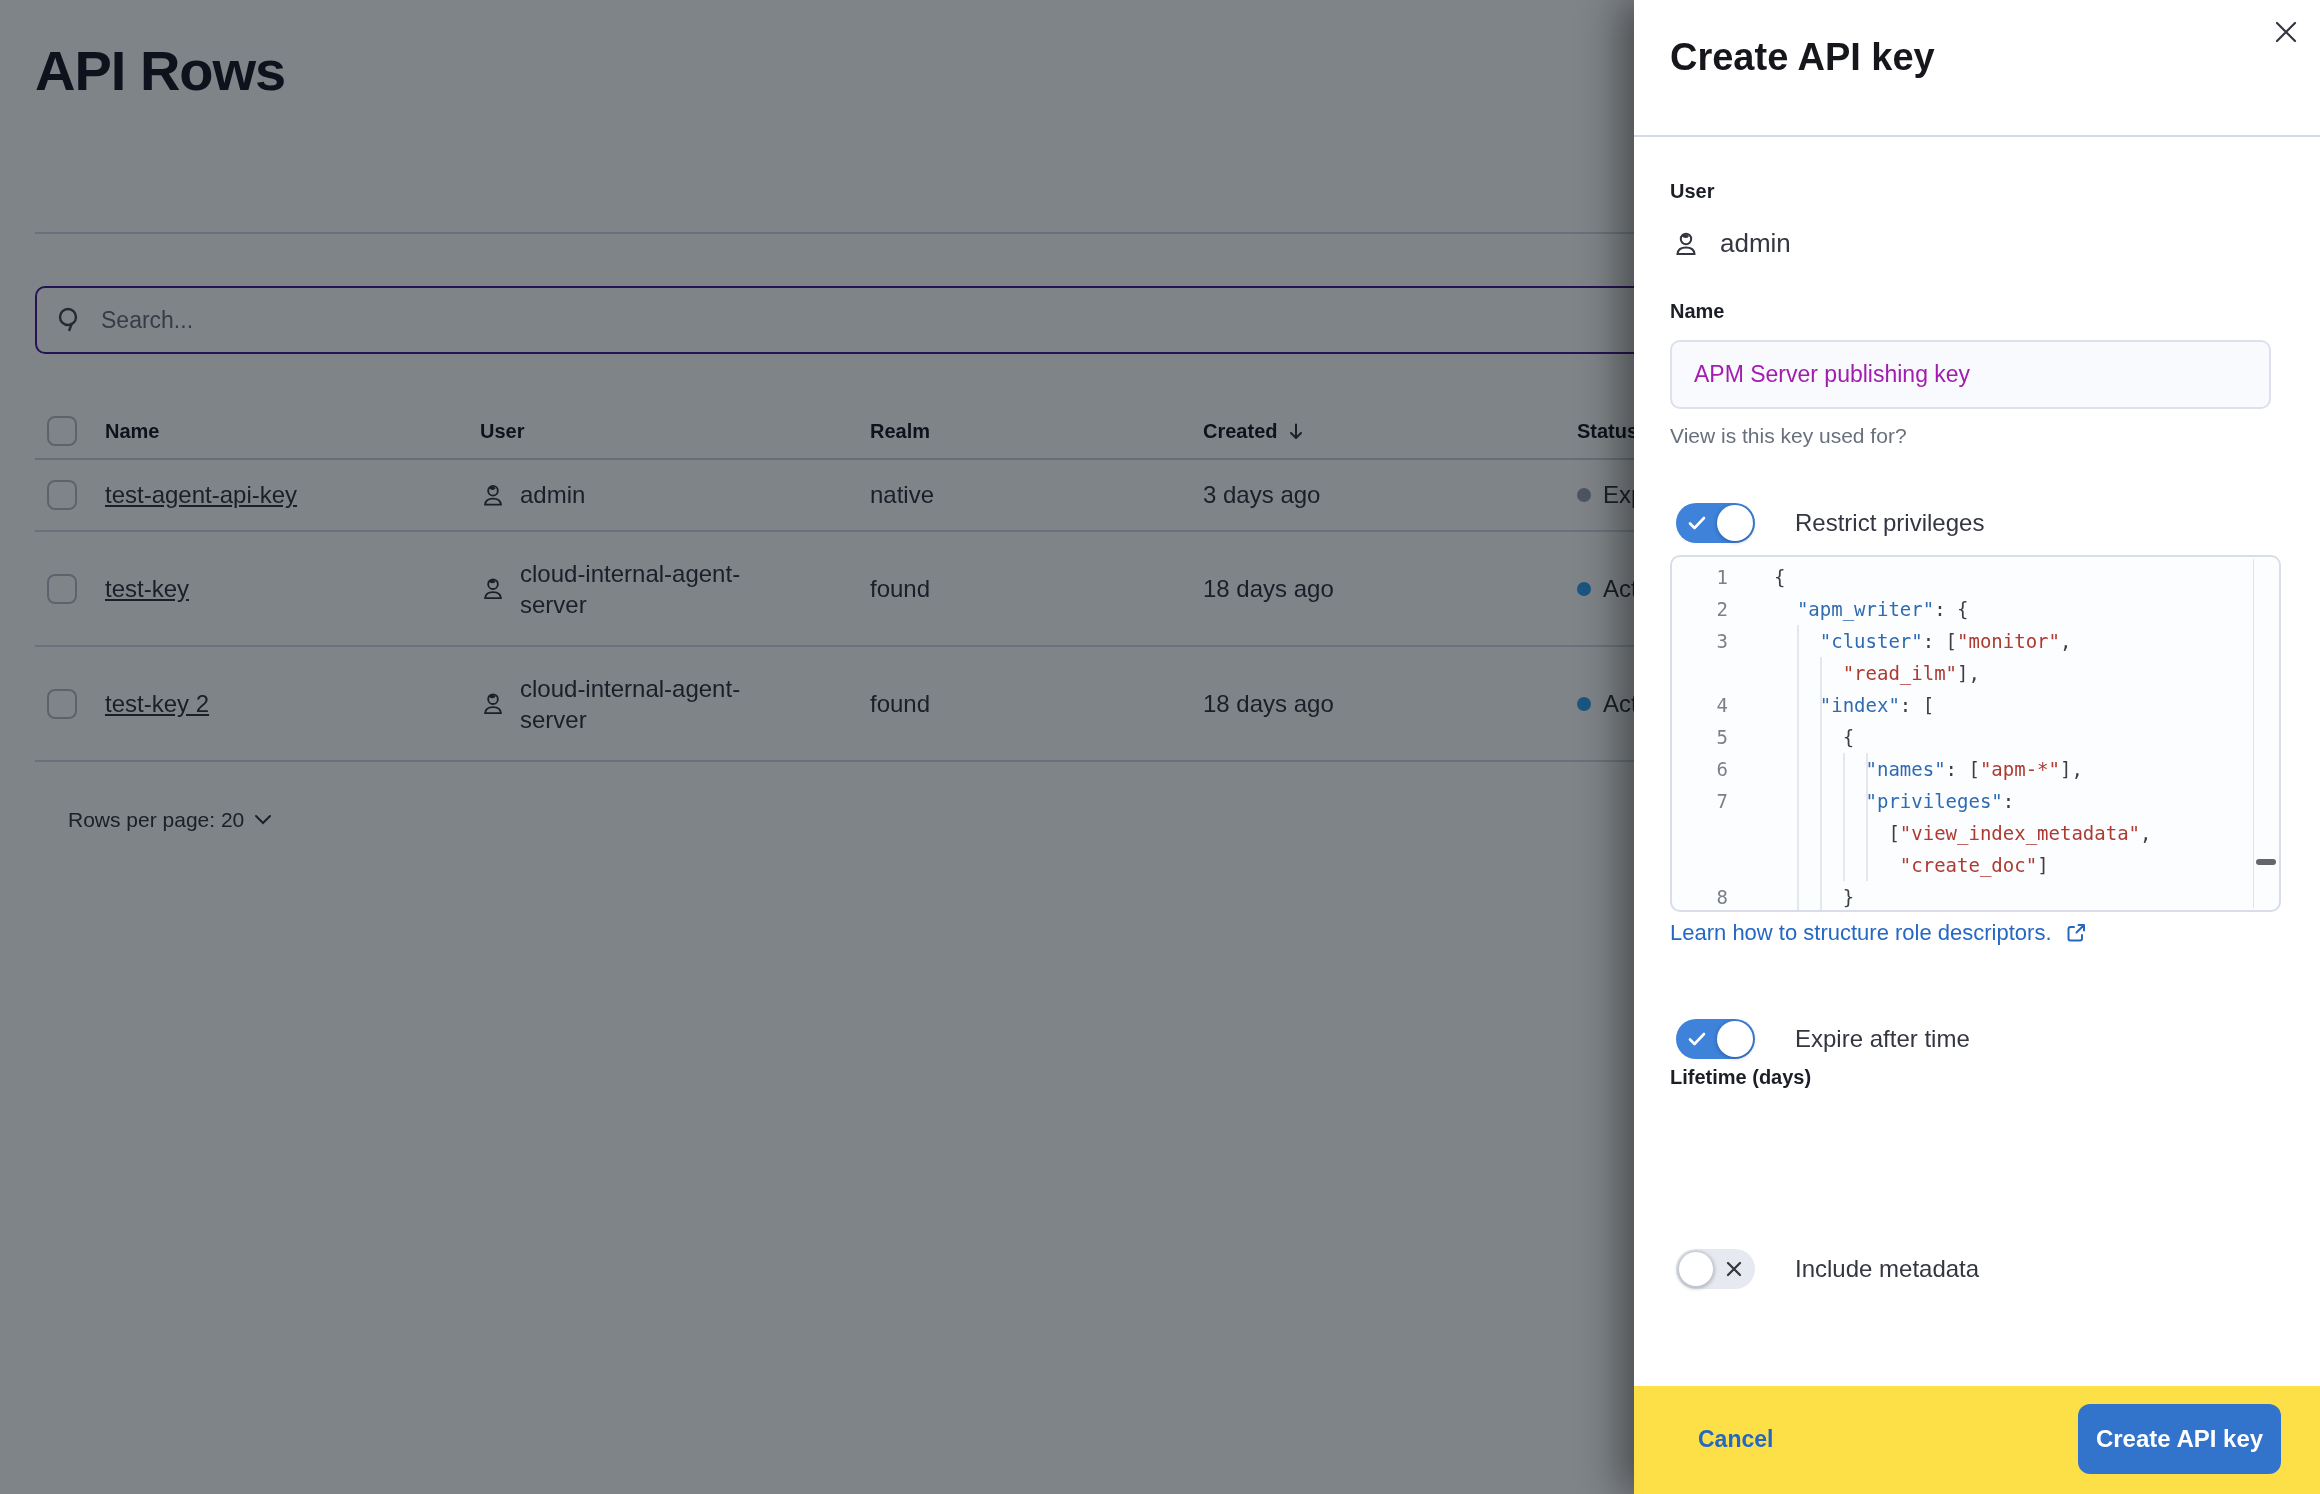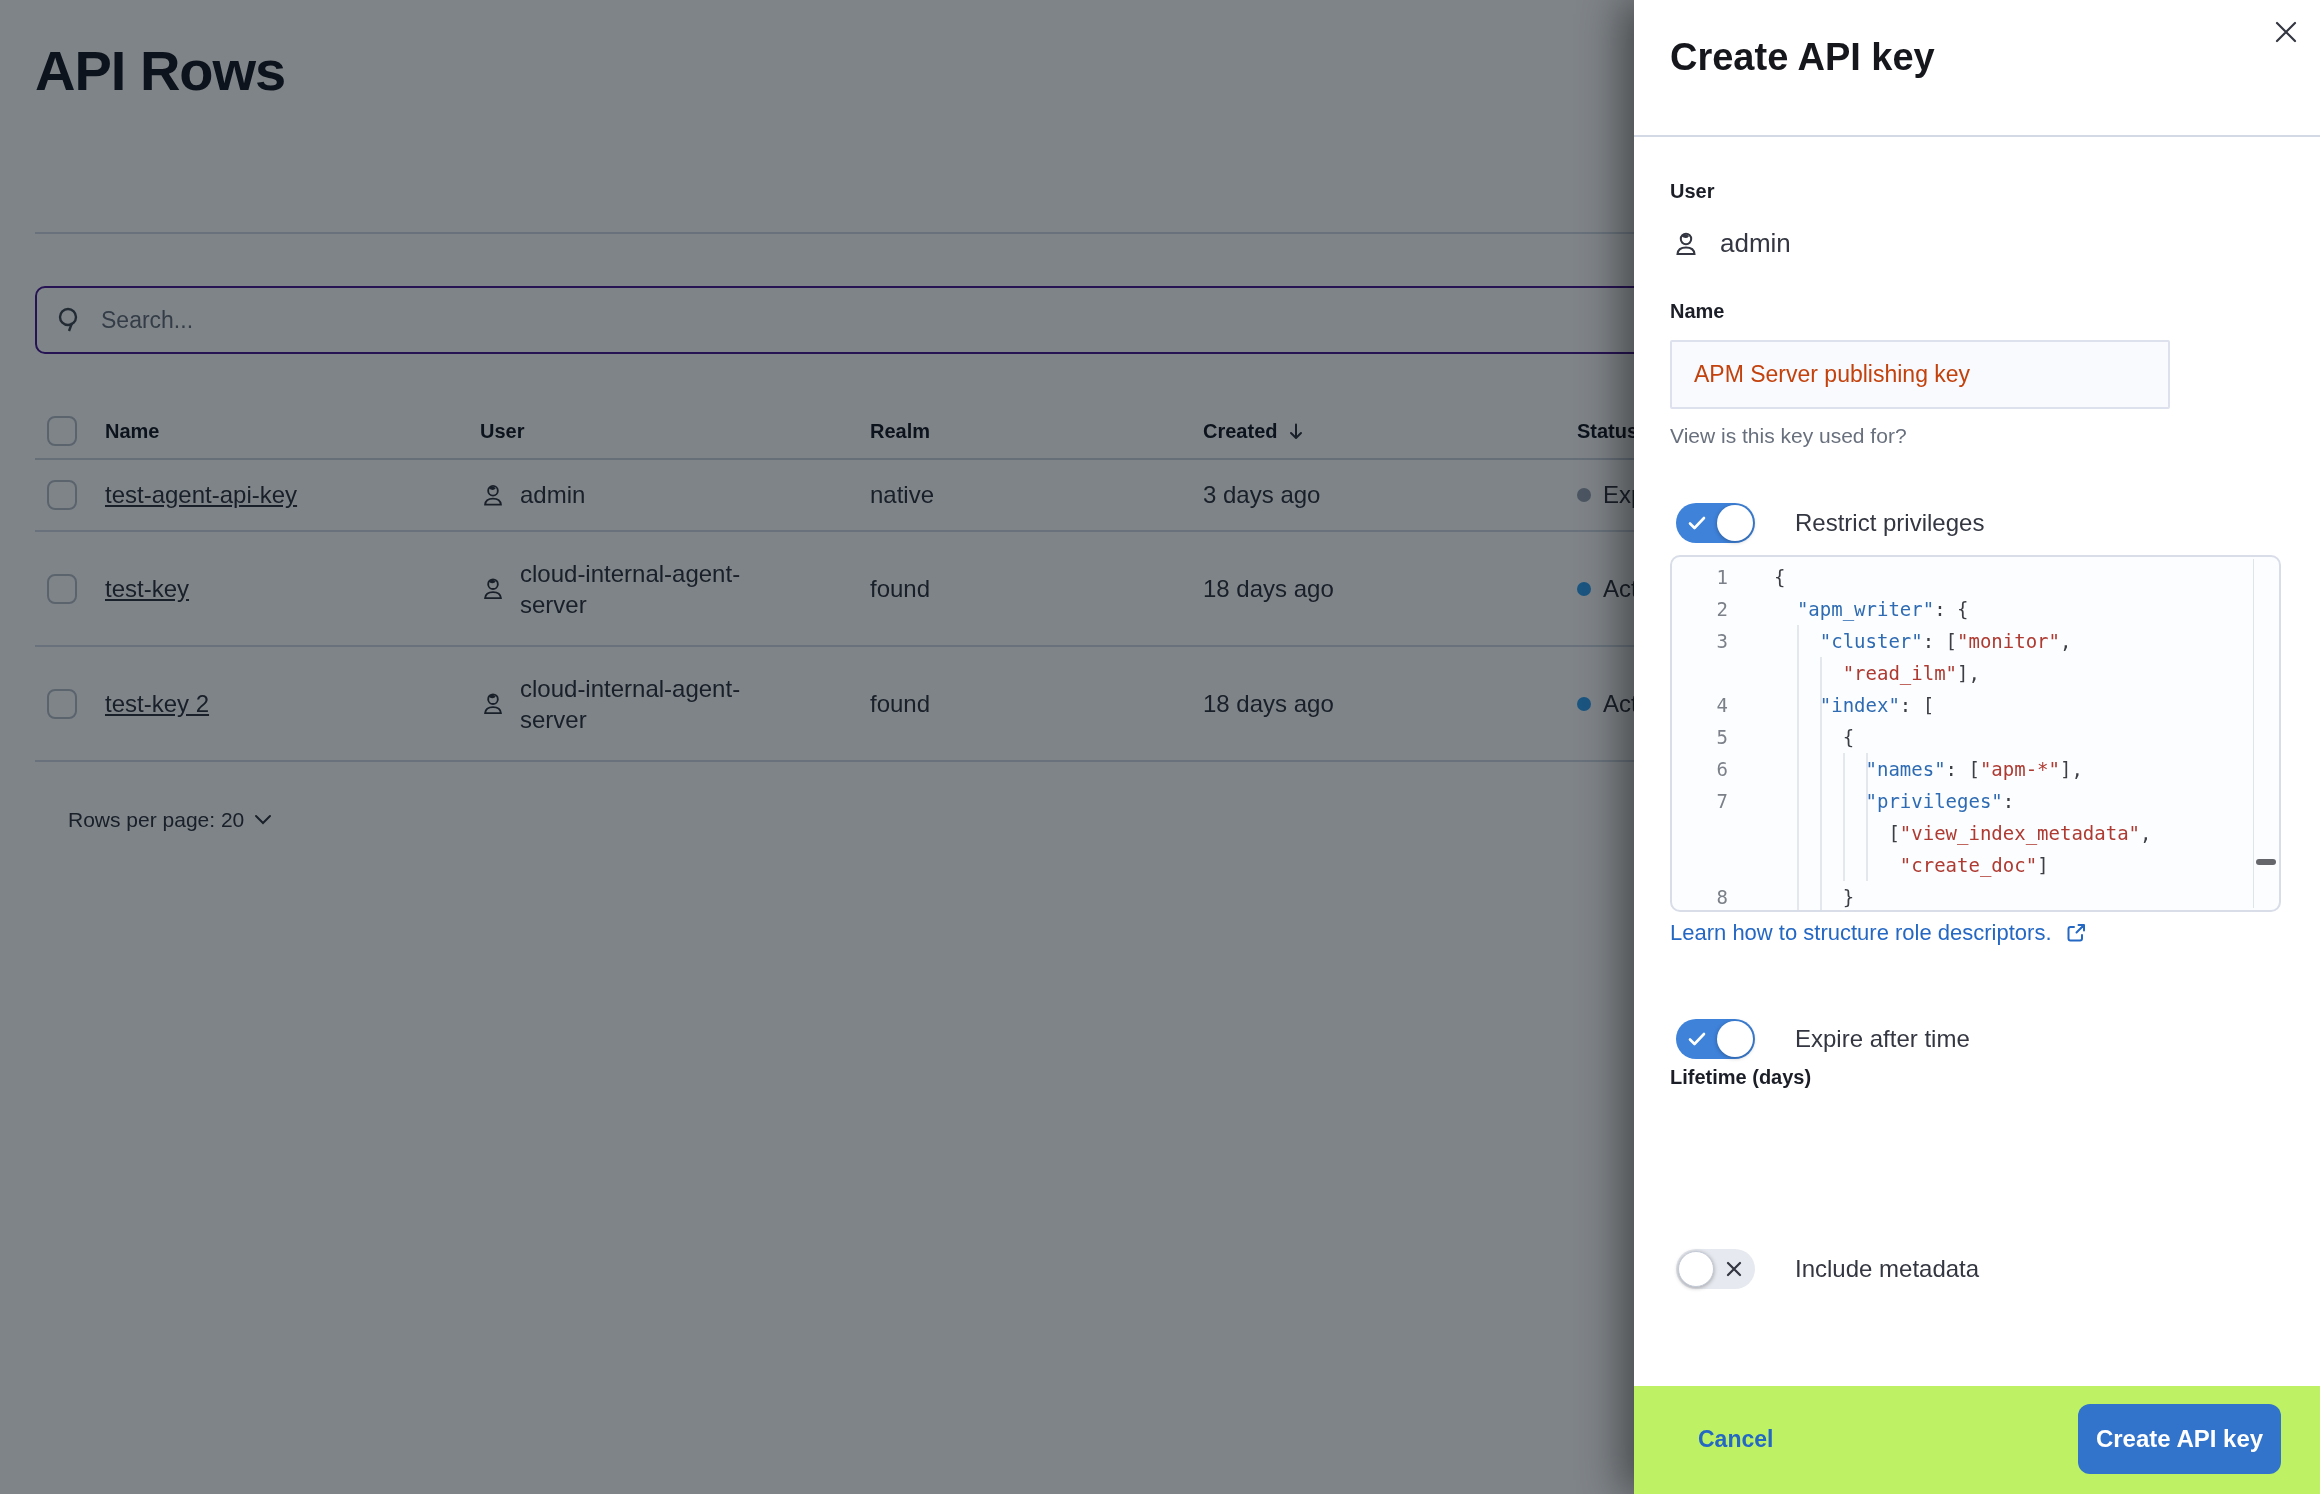--- a/index.html
+++ b/index.html
@@ -37,21 +37,21 @@
 
   
   .flyout { position:absolute; left:1634px; top:0; width:686px; height:1494px; background:#fff; z-index:10; box-shadow:-12px 0 40px rgba(0,0,0,0.45); }
   .fly-title { position:absolute; left:36px; top:36px; font-size:38px; font-weight:700; color:#16171d; }
   .fly-close { position:absolute; right:12px; top:10px; width:44px; height:44px; border:none; background:transparent; cursor:pointer; display:flex; align-items:center; justify-content:center; }
   .fly-divider { position:absolute; left:0; right:0; top:135px; height:2px; background:#d3dae6; }
 
   .f-label { position:absolute; left:36px; font-size:20px; font-weight:700; color:#1b1e27; }
   .user-row { position:absolute; left:38px; top:228px; display:flex; align-items:center; gap:20px; font-size:26px; color:#343741; }
 
-  .name-input { position:absolute; left:36px; top:340px; width:500px; height:69px; background:#f9fafd; border:2px solid #dde1ee; border-radius:2px; font-size:23px; color:#c2410c; padding:0 22px; font-family:inherit; outline:none; }
+  .name-input { position:absolute; left:36px; top:340px; width:601px; height:69px; background:#f9fafd; border:2px solid #dde1ee; border-radius:10px; font-size:23px; color:#a21caf; padding:0 22px; font-family:inherit; outline:none; }
   .f-help { position:absolute; left:36px; top:424px; font-size:21px; color:#69707d; }
 
   .toggle-row { position:absolute; left:42px; display:flex; align-items:center; gap:40px; cursor:pointer;margin-top:15px; }
   .toggle { position:relative; width:79px; height:40px; border-radius:20px; flex:0 0 auto; }
   .toggle.on { background:#3e82da; }
   .toggle.off { background:#e6e9ef; }
   .knob { position:absolute; top:2px; width:36px; height:36px; border-radius:50%; background:#fff; box-shadow:0 1px 4px rgba(0,0,0,0.3); }
   .toggle.on .knob { right:2px; }
   .toggle.off .knob { left:2px; border:1px solid #c4cad6; }
   .toggle .mark { position:absolute; top:50%; transform:translateY(-50%); display:flex; }
@@ -68,21 +68,21 @@
   .guide { position:absolute; width:2px; background:#e4e7ed; }
   .scroll-sep { position:absolute; right:25px; top:2px; bottom:2px; width:1px; background:#dfe3ea; }
   .scroll-mark { position:absolute; right:3px; top:302px; width:20px; height:6px; border-radius:3px; background:#64666c; }
 
   .learn-link { position:absolute; left:36px; top:920px; display:flex; align-items:center; gap:12px; font-size:22px; color:#2468c4; cursor:pointer; text-decoration:none; }
 
   .lifetime-wrap { position:absolute; left:36px; top:1106px; width:611px; height:70px; border:2px solid #dde1ee; border-radius:10px; background:#f9fafd; display:flex; overflow:hidden; }
   .lifetime-wrap input { flex:1; border:none; outline:none; background:transparent; font-size:23px; color:#343741; padding:0 22px; font-family:inherit; }
   .lifetime-append { width:77px; background:#e9edf4; border-left:2px solid #dde1ee; display:flex; align-items:center; justify-content:center; font-size:20px; font-weight:700; color:#343741; }
 
-  .fly-footer { position:absolute; left:0; right:0; top:1386px; bottom:0; background:#bef264; }
+  .fly-footer { position:absolute; left:0; right:0; top:1386px; bottom:0; background:#fde047; }
   .cancel-btn { position:absolute; left:64px; top:40px; font-size:23px; font-weight:700; color:#2468c4; background:none; border:none; cursor:pointer; font-family:inherit; }
   .submit-btn { position:absolute; right:39px; top:18px; width:203px; height:70px; background:#3273cb; color:#fff; font-size:24px; font-weight:700; border:none; border-radius:12px; cursor:pointer; font-family:inherit; }
 </style>
 </head>
 <body>
 
 <div class="screen">
 
   <div class="main">
     <h1 class="page-title">API Rows</h1>

